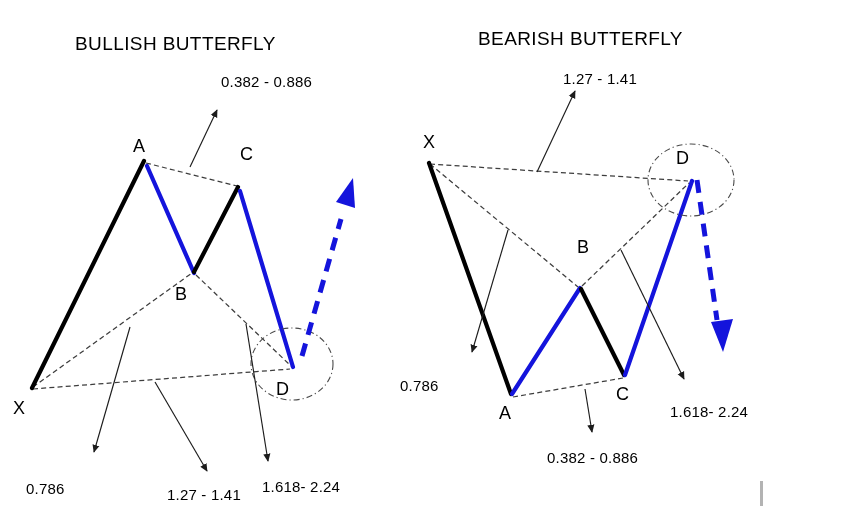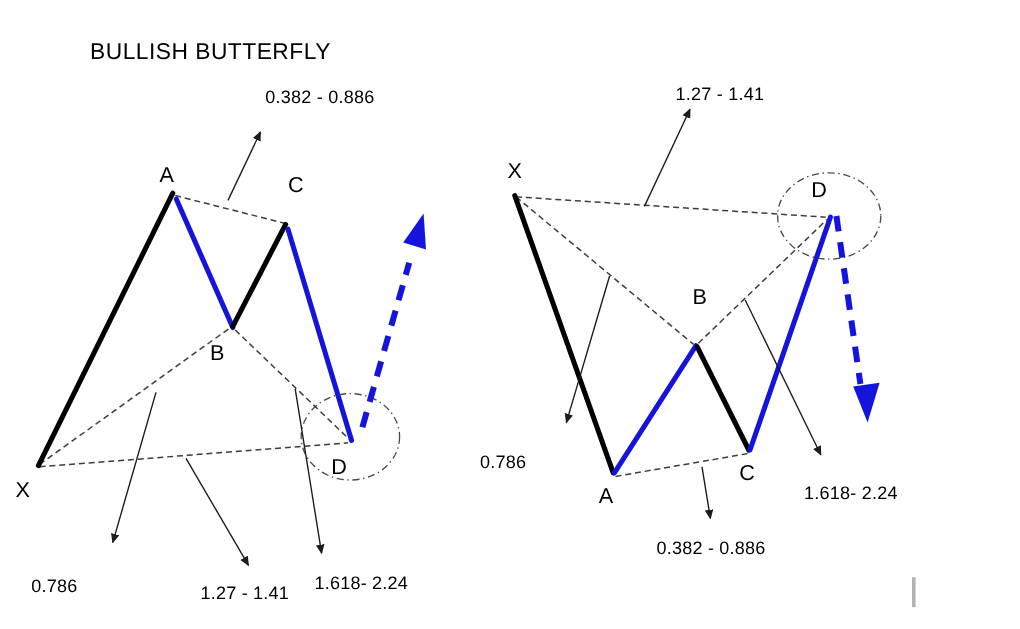--- a/index.html
+++ b/index.html
@@ -98,20 +98,21 @@
   <div class="lbl pt" style="left:133px;top:136px">A</div>
   <div class="lbl pt" style="left:240px;top:144px">C</div>
   <div class="lbl pt" style="left:175px;top:284px">B</div>
   <div class="lbl pt" style="left:13px;top:398px">X</div>
   <div class="lbl pt" style="left:276px;top:379px">D</div>
   <div class="lbl ratio" style="left:221px;top:73px">0.382 - 0.886</div>
   <div class="lbl ratio" style="left:26px;top:480px">0.786</div>
   <div class="lbl ratio" style="left:167px;top:486px">1.27 - 1.41</div>
   <div class="lbl ratio" style="left:262px;top:478px">1.618- 2.24</div>
 
+  <div class="lbl title" style="left:478px;top:28px">BEARISH BUTTERFLY</div>
   <div class="lbl pt" style="left:423px;top:132px">X</div>
   <div class="lbl pt" style="left:676px;top:148px">D</div>
   <div class="lbl pt" style="left:577px;top:237px">B</div>
   <div class="lbl pt" style="left:499px;top:403px">A</div>
   <div class="lbl pt" style="left:616px;top:384px">C</div>
   <div class="lbl ratio" style="left:563px;top:70px">1.27 - 1.41</div>
   <div class="lbl ratio" style="left:400px;top:377px">0.786</div>
   <div class="lbl ratio" style="left:547px;top:449px">0.382 - 0.886</div>
   <div class="lbl ratio" style="left:670px;top:403px">1.618- 2.24</div>
 

